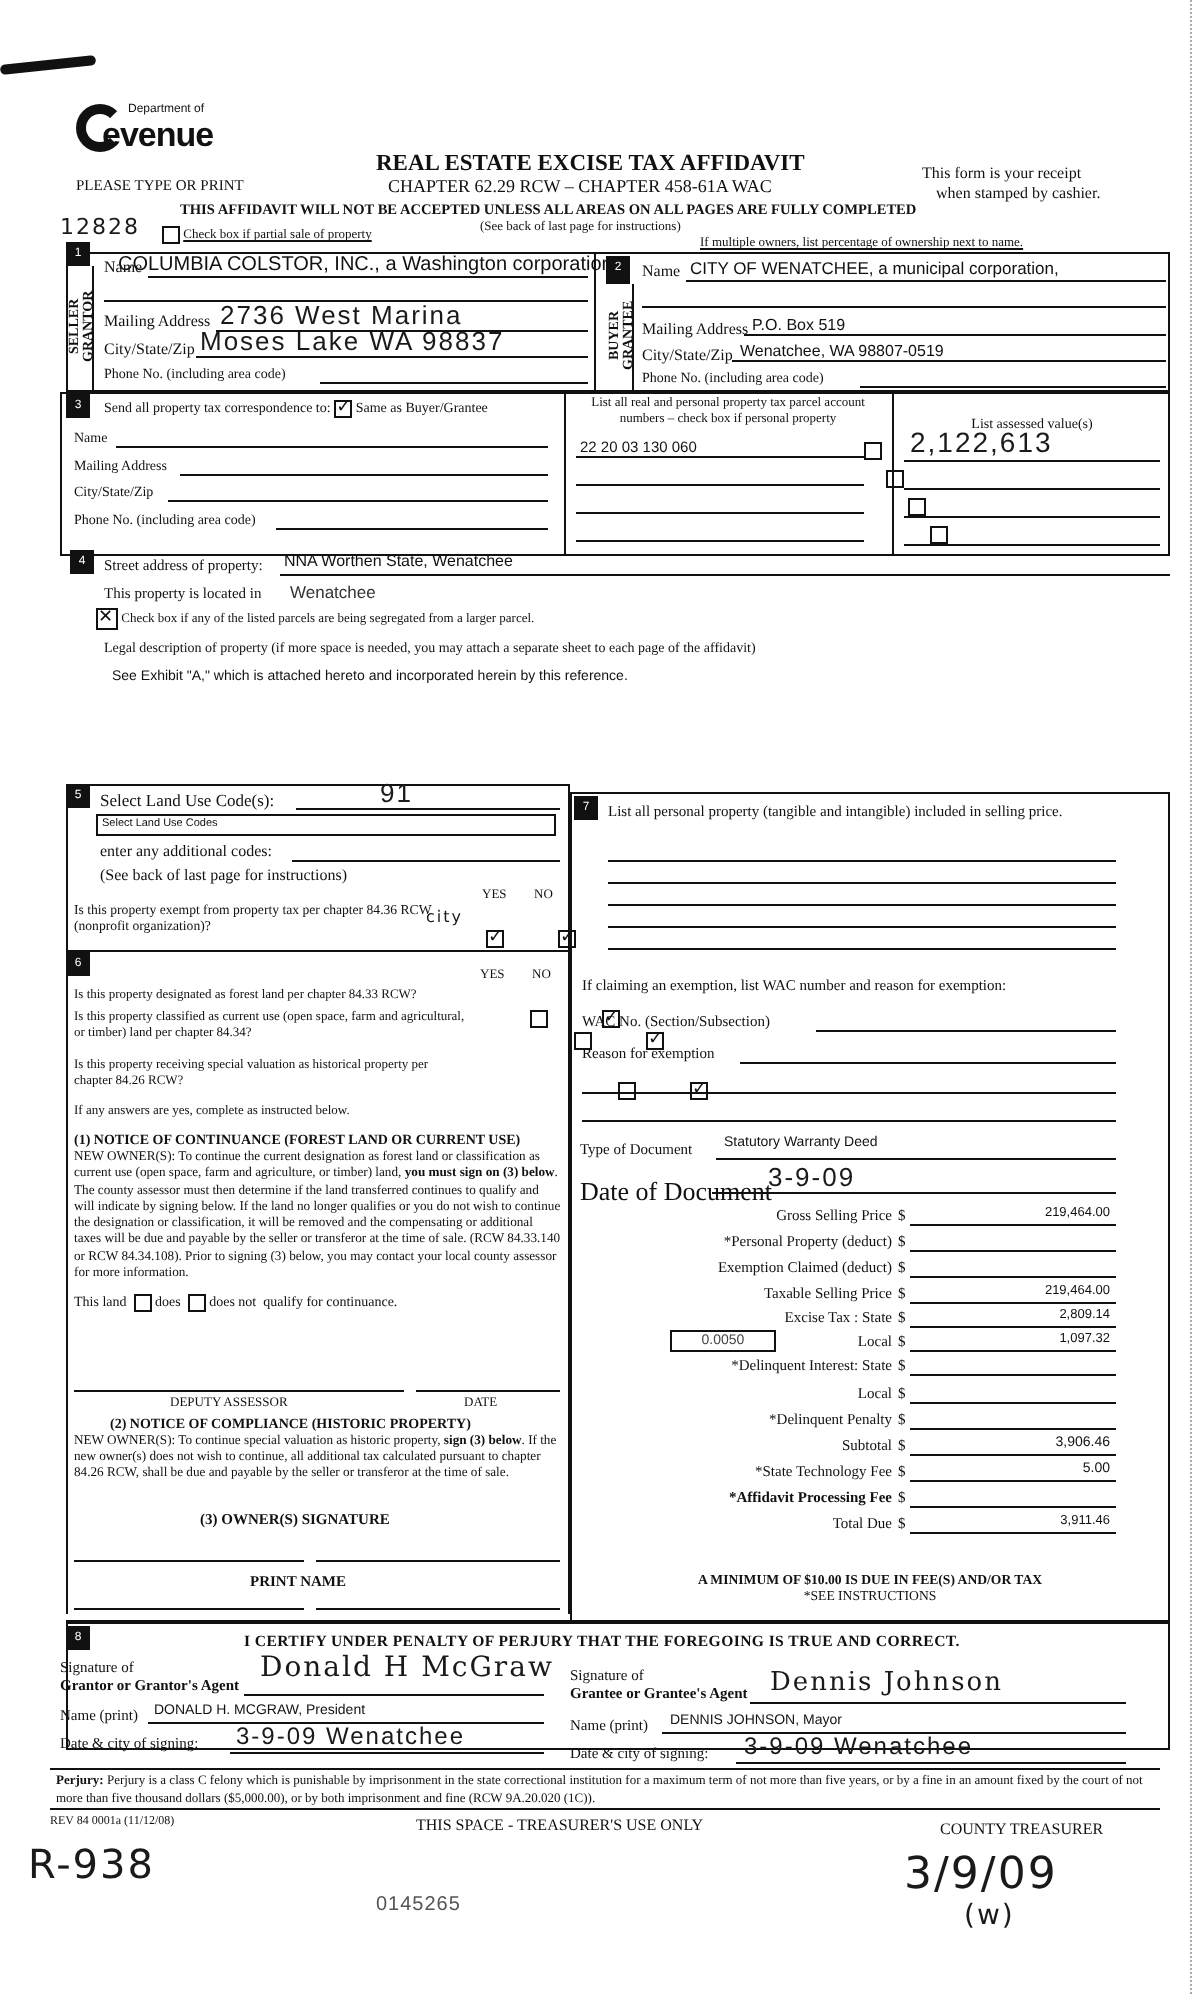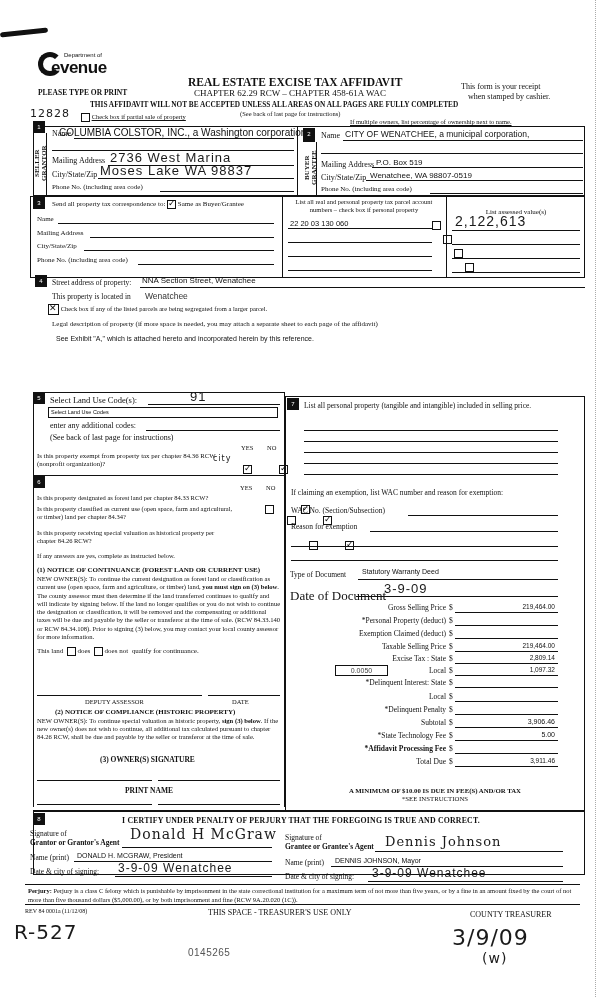--- a/index.html
+++ b/index.html
@@ -29,21 +29,21 @@
 
 <div class="abs" style="left:0;top:30px;width:48px;height:5px;background:#111;border-radius:3px;transform:rotate(-6deg);"></div>
 <div class="abs" style="left:595px;top:0;width:1px;height:997px;border-left:1px dotted #aaa;"></div>
 
 
 <div class="abs" style="left:38px;top:50px;width:90px;height:34px;">
   <div class="abs" style="left:0;top:2px;width:24px;height:24px;border:5px solid #111;border-right-color:transparent;border-radius:50%;"></div>
   <div class="abs sans" style="left:26px;top:2px;font-size:6px;">Department of</div>
   <div class="abs sans" style="left:13px;top:8px;font-size:17px;font-weight:bold;letter-spacing:-0.5px;">evenue</div>
 </div>
-<div class="lbl" style="left:38px;top:88px;font-size:7.5px;font-weight:bold;">PLEASE TYPE OR PRINT</div>
+<div class="lbl" style="left:38px;top:88px;font-size:7.5px;">PLEASE TYPE OR PRINT</div>
 <div class="lbl" style="left:188px;top:76px;font-size:11.5px;font-weight:bold;">REAL ESTATE EXCISE TAX AFFIDAVIT</div>
 <div class="lbl" style="left:194px;top:88px;font-size:9px;">CHAPTER 62.29 RCW – CHAPTER 458-61A WAC</div>
 <div class="lbl" style="left:90px;top:100px;font-size:7.3px;font-weight:bold;">THIS AFFIDAVIT WILL NOT BE ACCEPTED UNLESS ALL AREAS ON ALL PAGES ARE FULLY COMPLETED</div>
 <div class="lbl" style="left:240px;top:110px;font-size:6.5px;">(See back of last page for instructions)</div>
 <div class="lbl" style="left:461px;top:82px;font-size:8px;">This form is your receipt</div>
 <div class="lbl" style="left:468px;top:92px;font-size:8px;">when stamped by cashier.</div>
 <div class="lbl hand" style="left:30px;top:107px;font-size:11px;">12828</div>
 <div class="lbl" style="left:81px;top:113px;font-size:6.5px;">
   <span class="cb"></span>
   <span style="text-decoration:underline;">Check box if partial sale of property</span>
@@ -129,21 +129,21 @@
   <div class="val hand" style="left:455px;top:213px;font-size:14px;">2,122,613</div>
   <div class="line" style="left:452px;top:230px;width:128px;"></div>
   <div class="line" style="left:452px;top:244px;width:128px;"></div>
   <div class="line" style="left:452px;top:258px;width:128px;"></div>
   <div class="line" style="left:452px;top:272px;width:128px;"></div>
 </div>
 
 
 <div class="badge" style="left:35px;top:275px;">4</div>
 <div class="lbl" style="left:52px;top:278px;font-size:7.5px;">Street address of property:</div>
-<div class="val" style="left:142px;top:276px;font-size:8px;">NNA Section Street, Wenatchee</div>
+<div class="val" style="left:142px;top:276px;font-size:8px;">NNA Worthen State, Wenatchee</div>
 <div class="line" style="left:140px;top:287px;width:445px;"></div>
 <div class="lbl" style="left:52px;top:292px;font-size:7.5px;">This property is located in</div>
 <div class="val" style="left:145px;top:291px;font-size:8.5px;color:#333;">Wenatchee</div>
 <div class="lbl" style="left:48px;top:304px;font-size:6.5px;">
   <span class="cb xed" style="width:11px;height:11px;"></span>
   <span>Check box if any of the listed parcels are being segregated from a larger parcel.</span>
 </div>
 <div class="lbl" style="left:52px;top:320px;font-size:7px;">Legal description of property (if more space is needed, you may attach a separate sheet to each page of the affidavit)</div>
 <div class="val" style="left:56px;top:335px;font-size:7px;">See Exhibit "A," which is attached hereto and incorporated herein by this reference.</div>
 
@@ -333,19 +333,19 @@
 
 <div class="line" style="left:25px;top:884px;width:555px;"></div>
 <div class="para" style="left:28px;top:887px;width:555px;font-size:6.5px;line-height:8.5px;">
   <b>Perjury:</b>
   <span>Perjury is a class C felony which is punishable by imprisonment in the state correctional institution for a maximum term of not more than five years, or by a fine in an amount fixed by the court of not more than five thousand dollars ($5,000.00), or by both imprisonment and fine (RCW 9A.20.020 (1C)).</span>
 </div>
 <div class="line" style="left:25px;top:904px;width:555px;"></div>
 <div class="lbl" style="left:25px;top:908px;font-size:6px;">REV 84 0001a (11/12/08)</div>
 <div class="lbl" style="left:208px;top:908px;font-size:8px;">THIS SPACE - TREASURER'S USE ONLY</div>
 <div class="lbl" style="left:470px;top:910px;font-size:8px;">COUNTY TREASURER</div>
-<div class="lbl hand" style="left:14px;top:920px;font-size:20px;font-style:normal;">R-527</div>
+<div class="lbl hand" style="left:14px;top:920px;font-size:20px;font-style:normal;">R-938</div>
 <div class="val" style="left:188px;top:947px;font-size:10px;color:#555;letter-spacing:0.5px;">0145265</div>
 <div class="lbl hand" style="left:452px;top:925px;font-size:22px;font-style:normal;">3/9/09</div>
 <div class="lbl hand" style="left:482px;top:950px;font-size:14px;font-style:normal;">(w)</div>
 
 
 
 
 </body></html>

